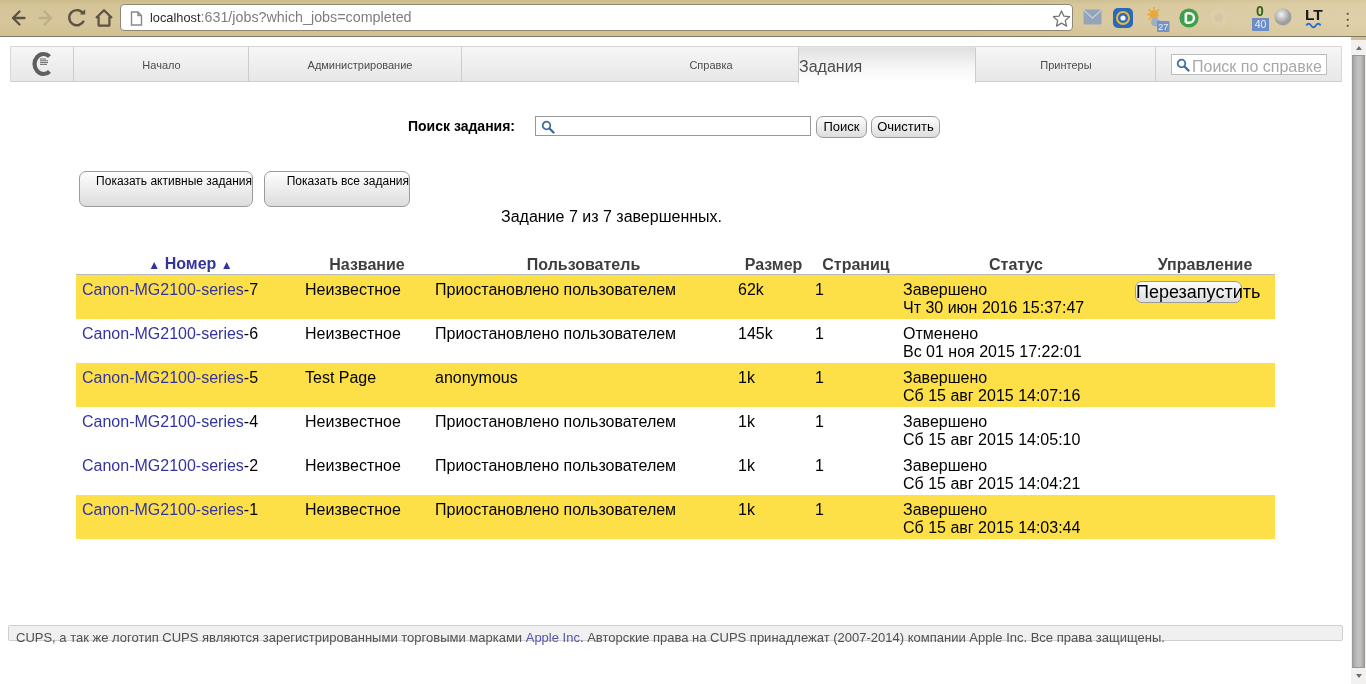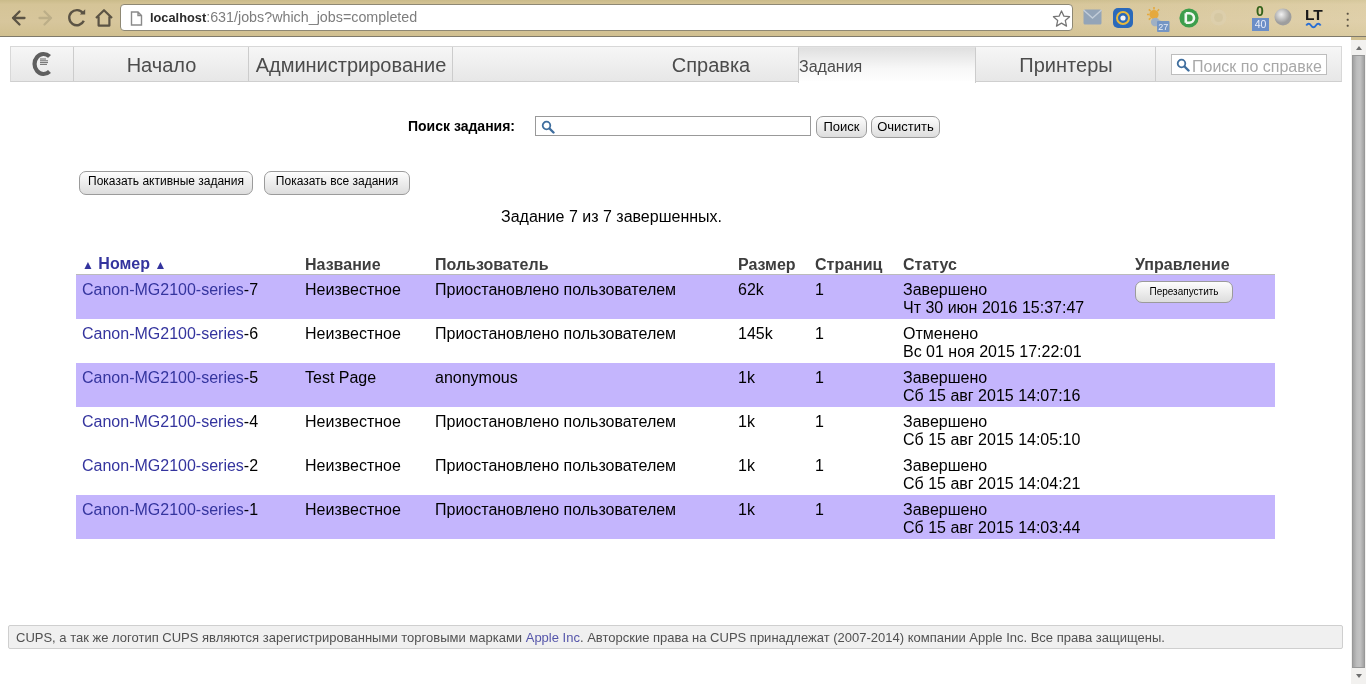--- a/index.html
+++ b/index.html
@@ -7,65 +7,65 @@
   font-family:"Liberation Sans", sans-serif; }
 #wrap { position:relative; width:1366px; height:684px; background:#fff; }
 
 
 #chrome { position:absolute; left:0; top:0; width:1366px; height:37px;
   background:linear-gradient(90deg,rgba(255,244,222,0) 70%,rgba(255,244,222,0.22)),linear-gradient(#cabb8a,#d5c497 12%,#d7c69c 60%,#d1c090); border-bottom:1px solid #7f7a6b; }
 .navic { position:absolute; top:4px; }
 #addrbar { position:absolute; left:120px; top:4px; width:953px; height:27px;
   background:#fff; border:1px solid #8e8874; border-radius:4px; }
 #urltext { position:absolute; left:29px; top:4px; font-size:14.3px; color:#7d7d7d; white-space:nowrap; }
-#urltext b { color:#2b2b2b; font-weight:bold; font-size:12.8px; }
+#urltext b { color:#2b2b2b; font-weight:normal; font-size:12.8px; }
 
 
 #tabbar { position:absolute; left:10px; top:46px; width:1332px; height:36px;
   background:linear-gradient(#f6f6f6,#e7e7e7); border:1px solid #d8d8d8; border-bottom:1px solid #cfcfcf; }
 .tab { position:absolute; top:0; height:34px; line-height:37px; text-align:center;
-  color:#4c4c4c; font-size:20px; border-right:1px solid #cccccc; }
+  color:#4c4c4c; font-size:11px; border-right:1px solid #cccccc; }
 #activetab { position:absolute; left:787px; top:0px; width:178px; height:36px;
   background:linear-gradient(#e0e0e0,#f8f8f8 60%,#ffffff);
   border-left:1px solid #cccccc; border-right:1px solid #cccccc; border-top:1px solid #e3e3e3;
   color:#4c4c4c; font-size:16px; text-align:left; line-height:37px; }
 #helpsearch { position:absolute; left:1160px; top:7px; width:156px; height:21px;
   background:#fff; border:1px solid #bdbdbd; }
 #helpsearch span { position:absolute; left:20px; top:3px; color:#a8a8a8; font-size:16px; white-space:nowrap; }
 
 
 .btn { display:inline-block; background:linear-gradient(#fdfdfd,#dddddd);
   border:1px solid #9b9b9b; border-radius:7px; color:#000; font-size:15px;
   text-align:center; }
 #searchrow { position:absolute; left:0; top:116px; width:1351px; height:22px; }
 #lbl { position:absolute; left:408px; top:2px; font-weight:bold; font-size:14px; color:#000; }
 #sinput { position:absolute; left:535px; top:0px; width:276px; height:20px;
   background:#fff; border:1px solid #999; }
 #btnsearch { position:absolute; left:816px; top:0px; width:51px; height:22px; line-height:20px; font-size:13px; }
 #btnclear { position:absolute; left:871px; top:0px; width:69px; height:22px; line-height:20px; font-size:13px; }
 #showbtns { position:absolute; left:79px; top:171px; }
-#showbtns .btn { height:24px; line-height:18px; font-size:12px; margin-right:11px; }
+#showbtns .btn { height:36px; line-height:18px; font-size:12px; margin-right:11px;text-align:right; }
 #showbtns .btn.b1 { width:174px; }
 #showbtns .btn.b2 { width:146px; }
 #counttext { position:absolute; left:0px; top:208px; width:1198px; text-align:center;
   font-size:16px; color:#000;padding-left:25px; }
 
 
 #jobs { position:absolute; left:76px; top:249px; width:1199px; border-collapse:collapse;
   table-layout:fixed; font-size:16px; }
-#jobs th { text-align:left; font-weight:bold; color:#3e3e3e; border-bottom:1px solid #bbb;
+#jobs th { text-align:center; font-weight:bold; color:#3e3e3e; border-bottom:1px solid #bbb;
   padding:6px 0 0 6px; height:24px; font-size:16px; line-height:18px;margin-left:31px; }
 #jobs th.num { color:#34349e; }
 #jobs td { vertical-align:top; padding:6px 0 0 6px; height:44px; line-height:18px; }
-#jobs tr.odd { background:#c4b5fd; }
+#jobs tr.odd { background:#fde047; }
 #jobs a { color:#34349e; text-decoration:none; }
-#rbtn { position:absolute; left:1135px; top:281px; width:98px; height:22px; line-height:20px; font-size:10px; }
-
-
-#footer { position:absolute; left:8px; top:625px; width:1335px; height:24px;
+#rbtn { position:absolute; left:1135px; top:281px; width:107px; height:22px; line-height:20px; font-size:18px; }
+
+
+#footer { position:absolute; left:8px; top:625px; width:1335px; height:16px;
   background:#f0f0f0; border:1px solid #cfcfcf; border-radius:2px;padding-left:44px; }
 #footer div { position:absolute; left:7px; top:4px; font-size:13px; color:#515151; white-space:nowrap; }
 #footer a { color:#5555aa; text-decoration:none; }
 
 
 #sbar { position:absolute; left:1351px; top:37px; width:15px; height:647px; background:#f2f1ef; }
 #sthumb { position:absolute; left:1px; top:18px; width:13px; height:613px;
   background:linear-gradient(90deg,#a2a2a2,#bdbdbd 35%,#c2c2c2 65%,#a2a2a2); border:1px solid #989898; }
 </style>
 </head>
@@ -140,21 +140,21 @@
 
   <div id="tabbar">
     <div class="tab" style="left:0;width:63px">
       <svg width="22" height="26" viewBox="0 0 22 26" style="margin-top:4px">
         <path d="M18.5 5.5 A9 10 0 1 0 18.5 20.5" stroke="#5f5f5f" stroke-width="4.2" fill="none"></path>
         <rect x="8.2" y="6.8" width="9.6" height="7.4" fill="#efefef"></rect>
         <path d="M9 8 h6 M9 9.8 h8 M9 11.6 h8 M9 13.4 h7" stroke="#5f5f5f" stroke-width="0.9"></path>
       </svg>
     </div>
     <div class="tab" style="left:64px;width:174px">Начало</div>
-    <div class="tab" style="left:239px;width:203px">Администрирование</div>
+    <div class="tab" style="left:248px;width:203px">Администрирование</div>
     <div class="tab" style="left:613px;width:175px">Справка</div>
     <div class="tab" style="left:966px;width:179px;border-left:none">Принтеры</div>
     <div id="activetab">Задания</div>
     <div style="position:absolute;left:788px;top:34px;width:176px;height:10px;background:#fff"></div>
     <div id="helpsearch">
       <svg style="position:absolute;left:4px;top:3px" width="14" height="14" viewBox="0 0 14 14">
         <circle cx="5.5" cy="5.5" r="3.8" stroke="#3f6e9e" stroke-width="1.8" fill="none"></circle>
         <path d="M8.5 8.5 L12.5 12.5" stroke="#3f6e9e" stroke-width="2.4" stroke-linecap="round"></path>
       </svg>
       <span>Поиск по справке</span>

